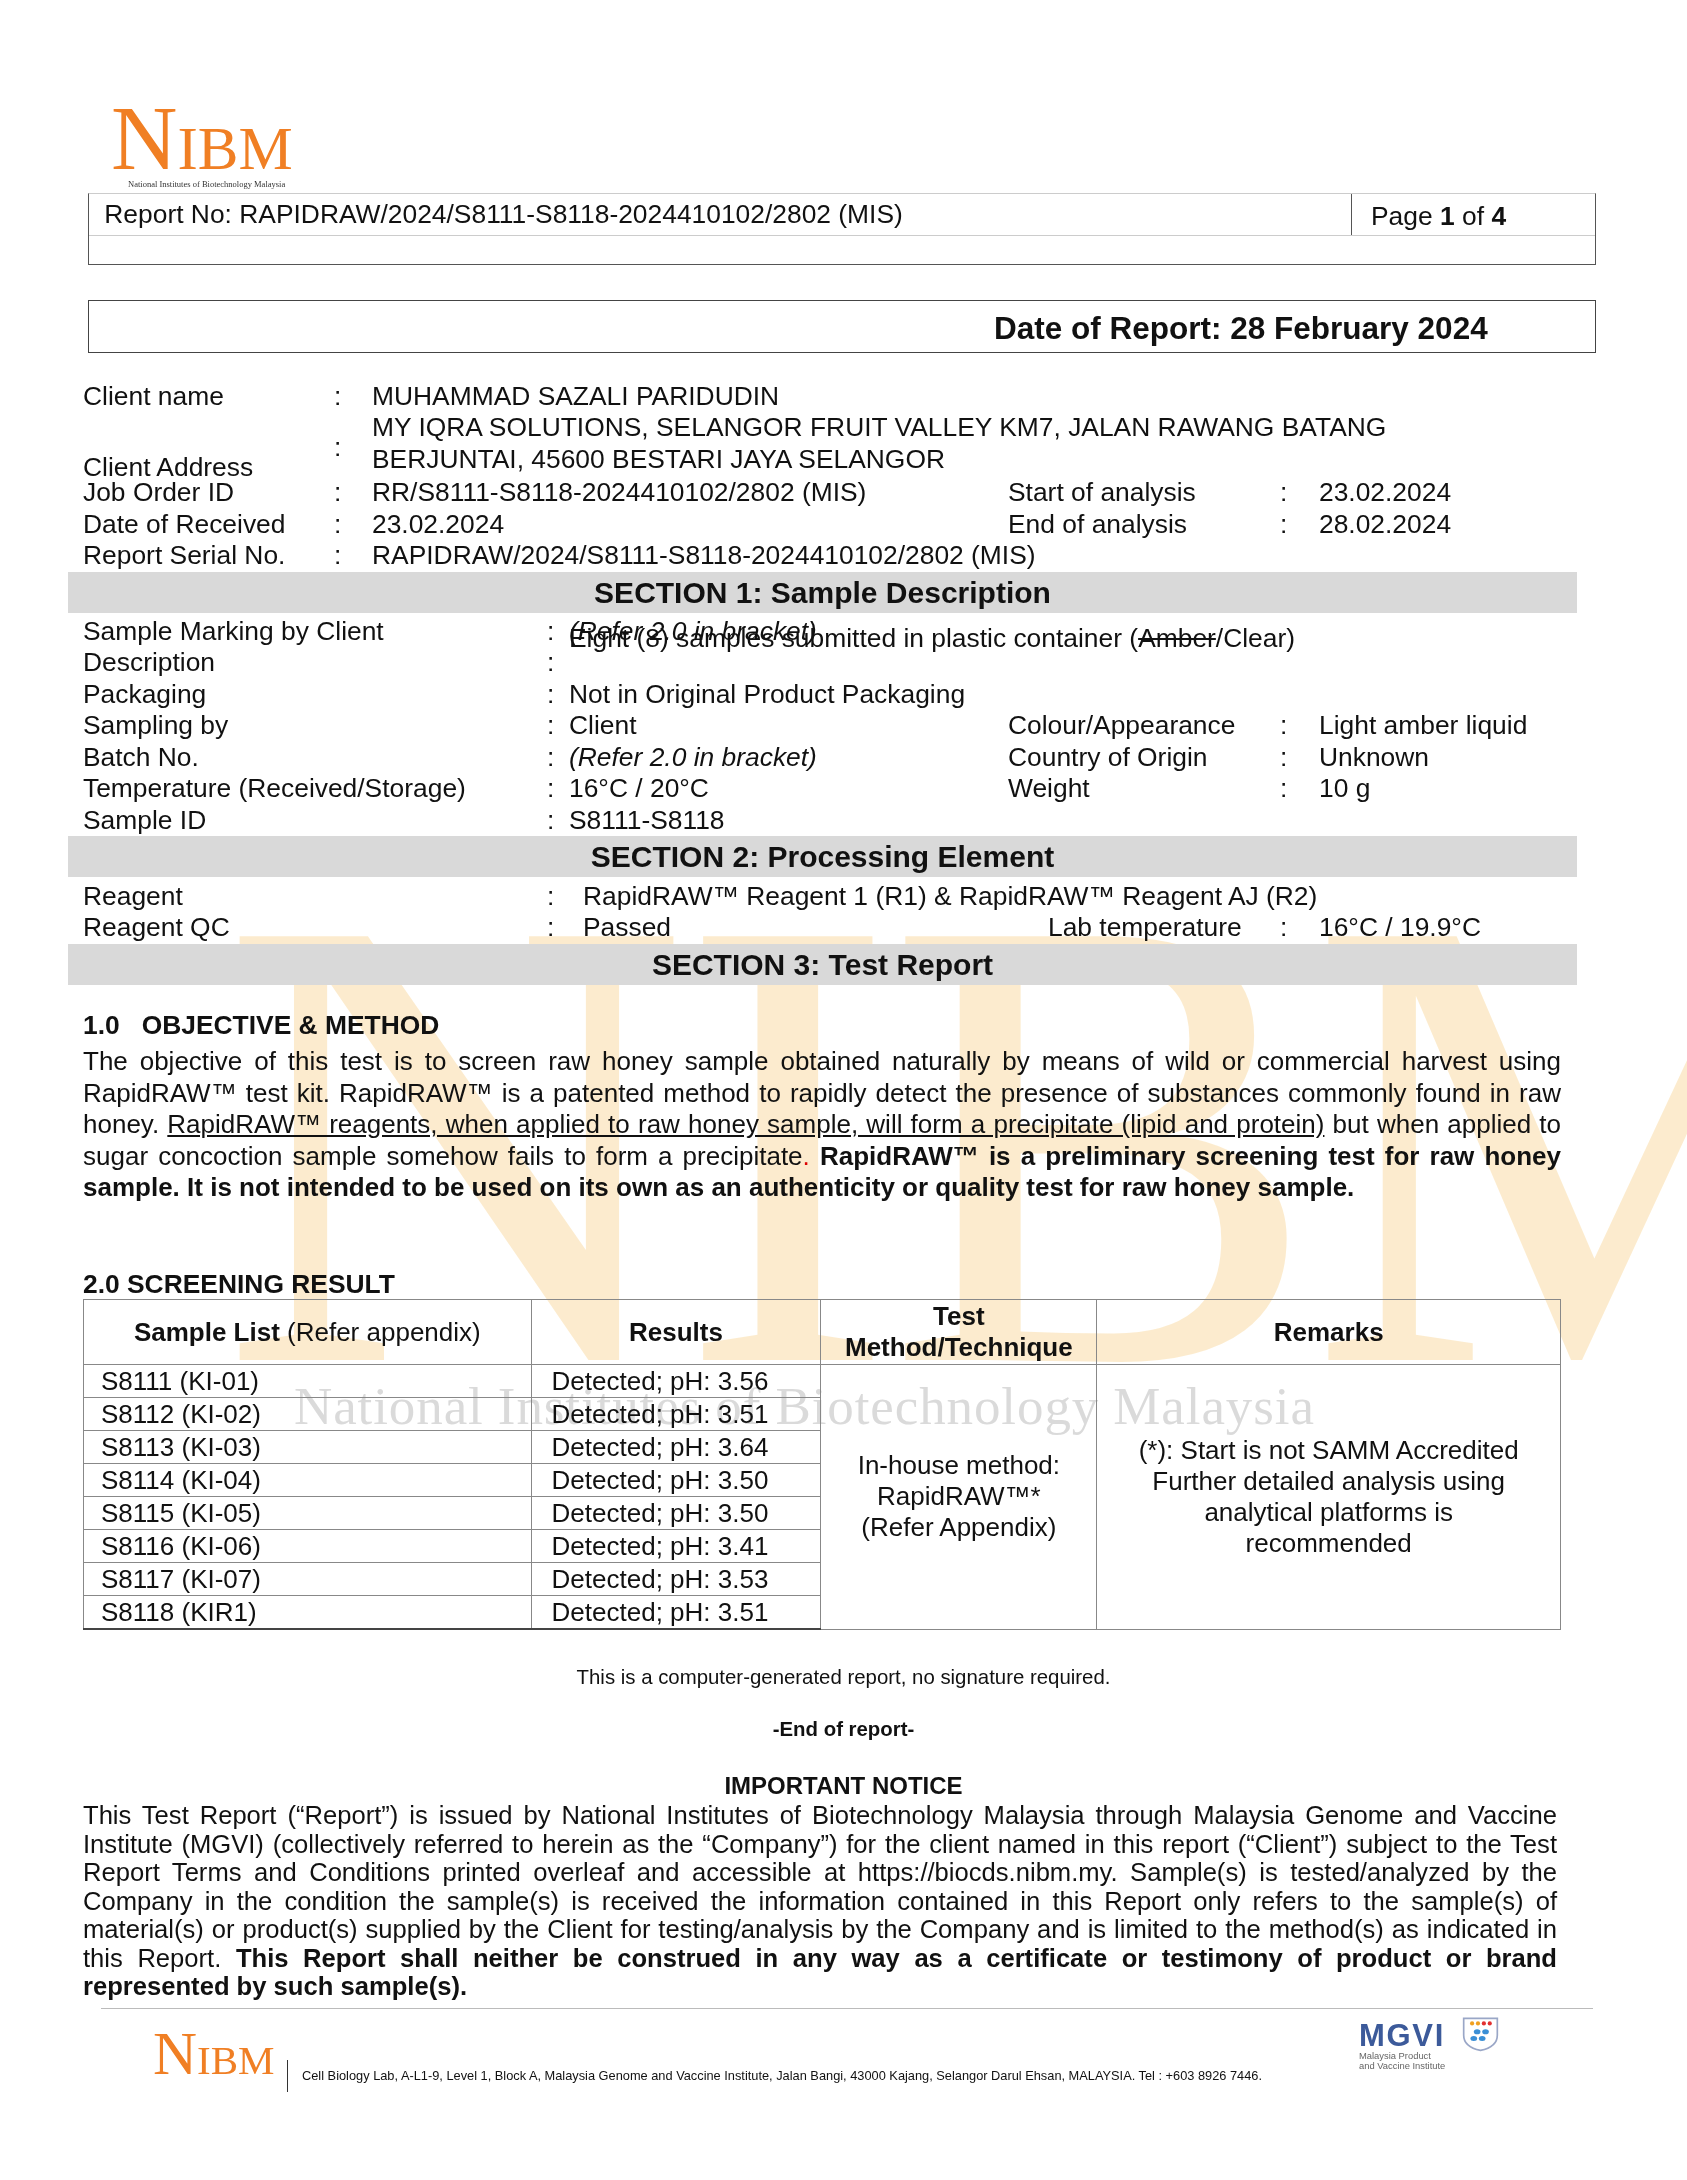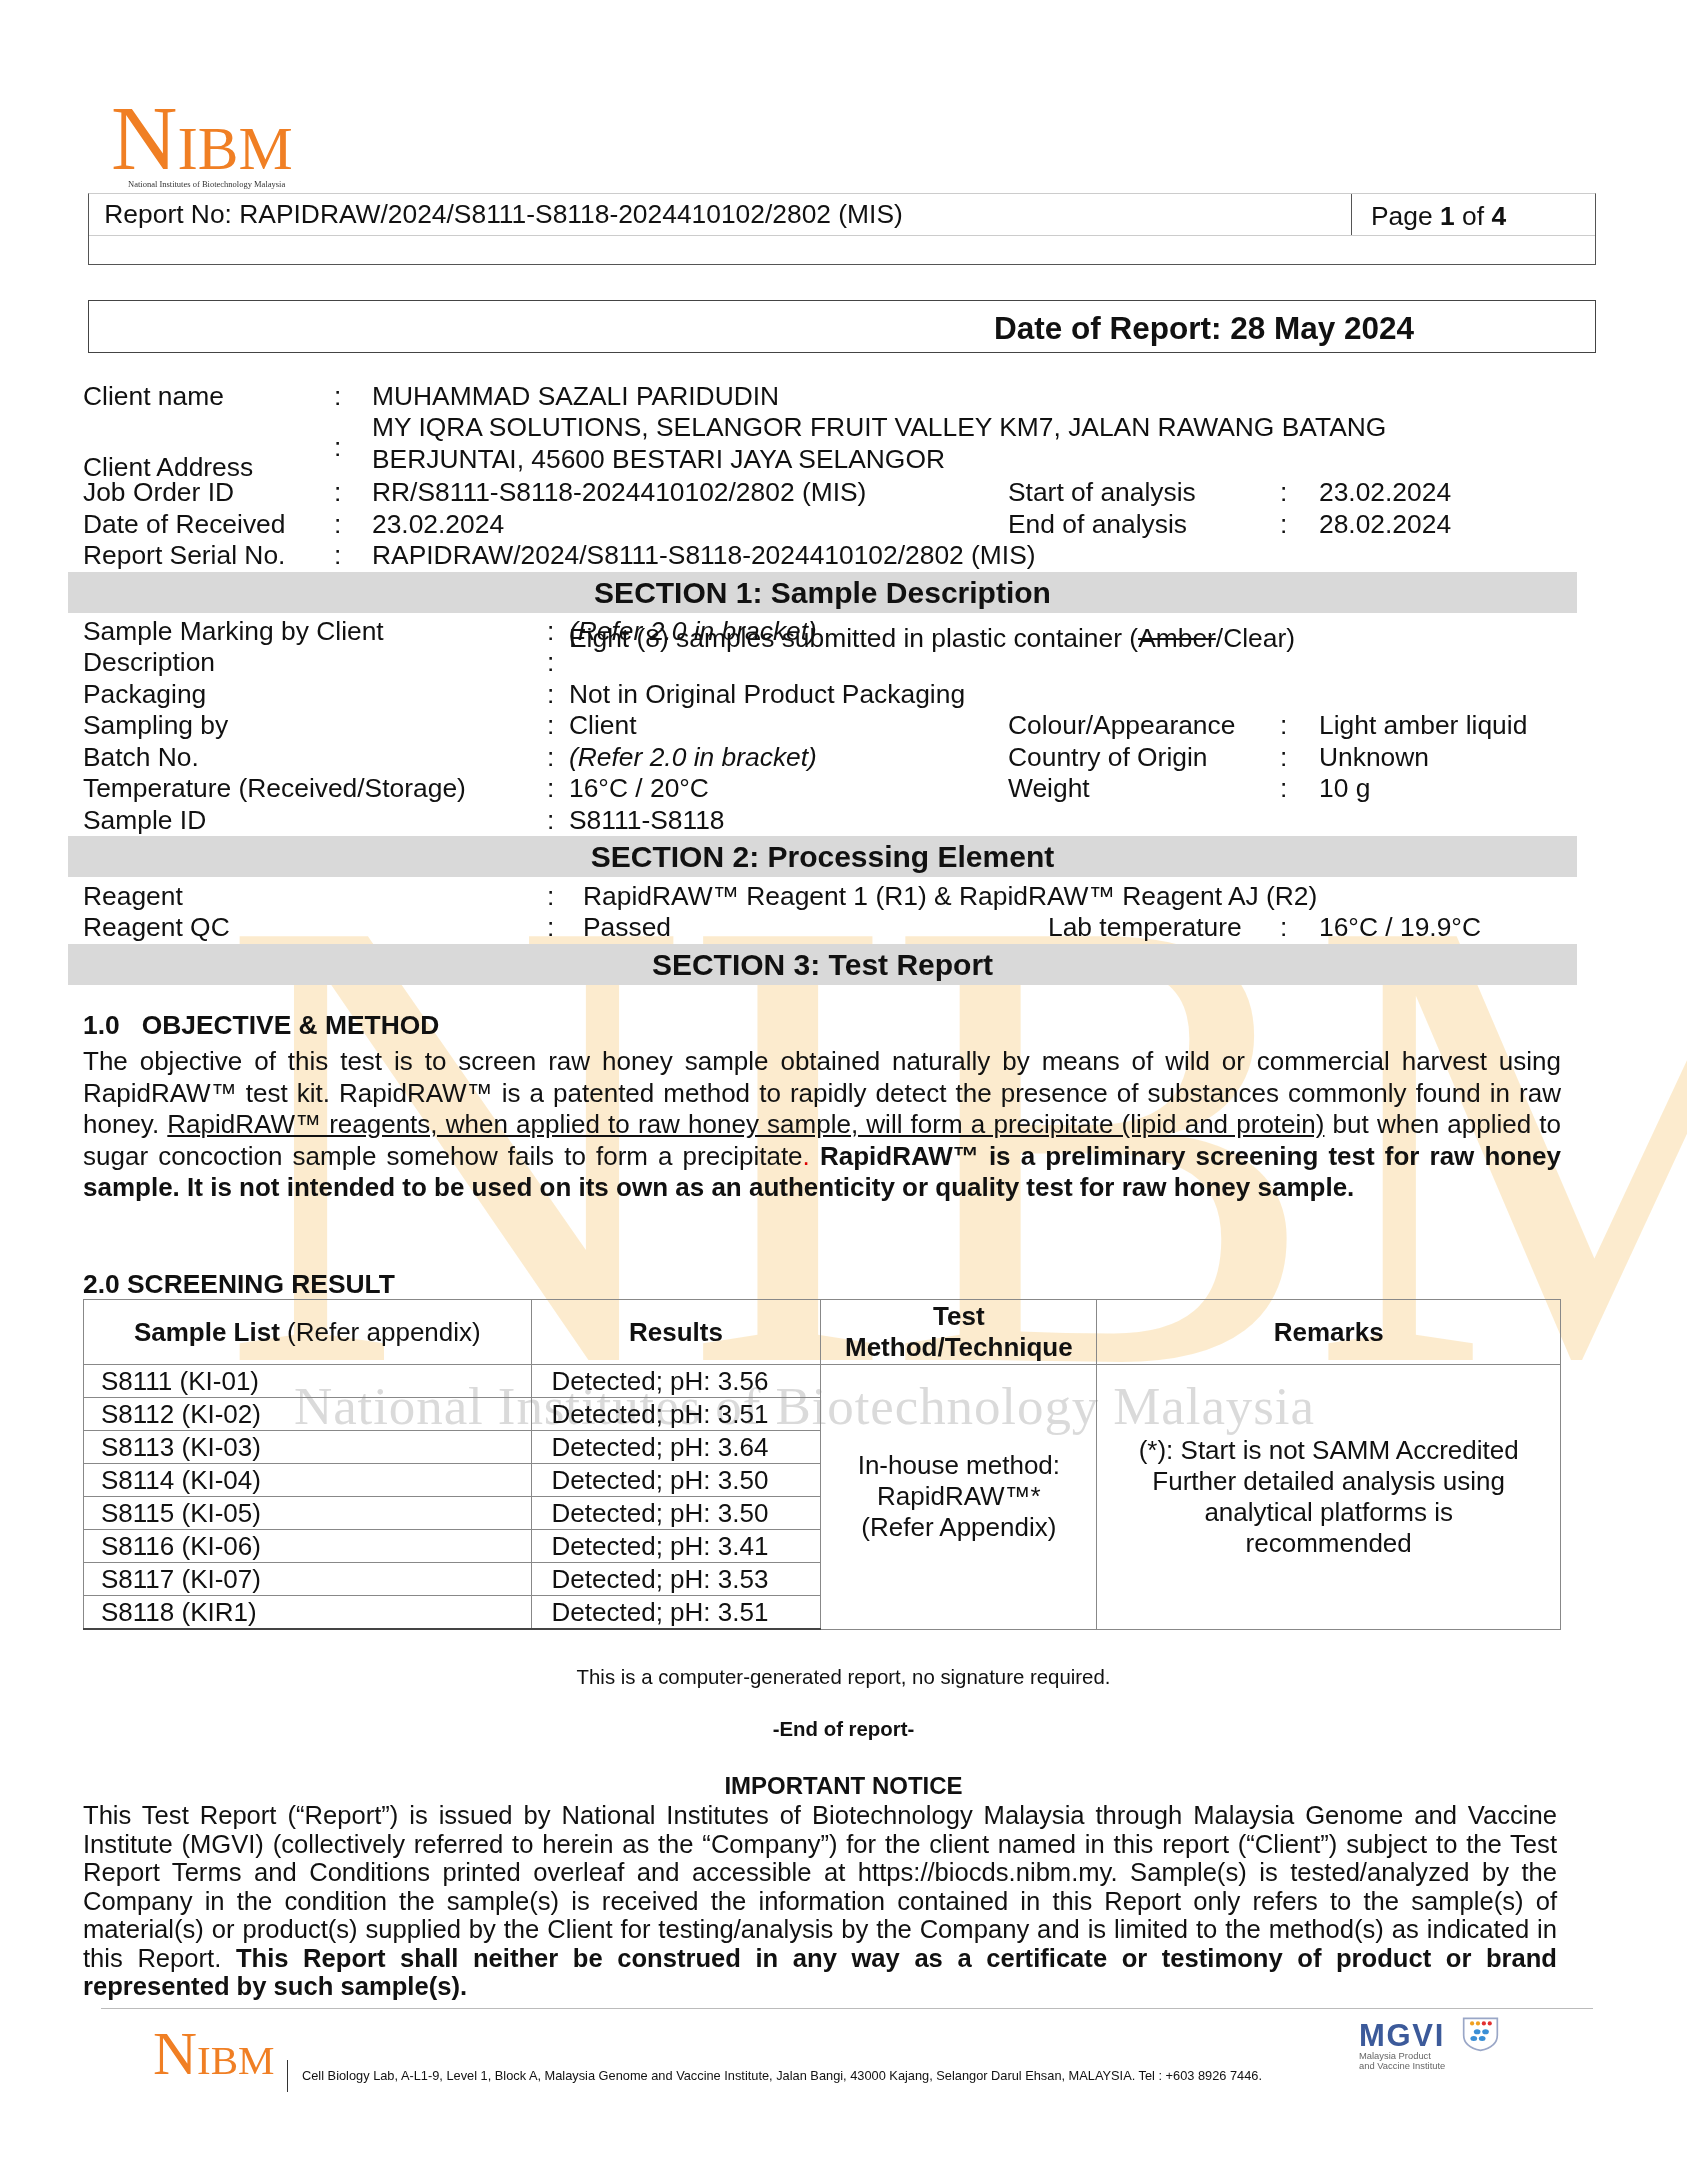--- a/index.html
+++ b/index.html
@@ -67,21 +67,21 @@
 <div class="rbox">
   <div class="line"></div>
   <div class="div"></div>
   <div class="rno">Report No: RAPIDRAW/2024/S8111-S8118-2024410102/2802 (MIS)</div>
   <div class="pg">
     <span>Page</span> <b>1</b> <span>of</span> <b>4</b>
   </div>
 </div>
 
 <div class="tbox">
-  <div class="t2">Date of Report: 28 May 2024</div>
+  <div class="t2">Date of Report: 28 February 2024</div>
 </div>
 
 <div class="f" style="left:83px;top:381px">Client name</div>
 <div class="f" style="left:334px;top:381px">:</div>
 <div class="f" style="left:372px;top:381px">MUHAMMAD SAZALI PARIDUDIN</div>
 
 <div class="f" style="left:83px;top:452px">Client Address</div>
 <div class="f" style="left:334px;top:432px">:</div>
 <div class="f" style="left:372px;top:412px">MY IQRA SOLUTIONS, SELANGOR FRUIT VALLEY KM7, JALAN RAWANG BATANG</div>
 <div class="f" style="left:372px;top:444px">BERJUNTAI, 45600 BESTARI JAYA SELANGOR</div>

